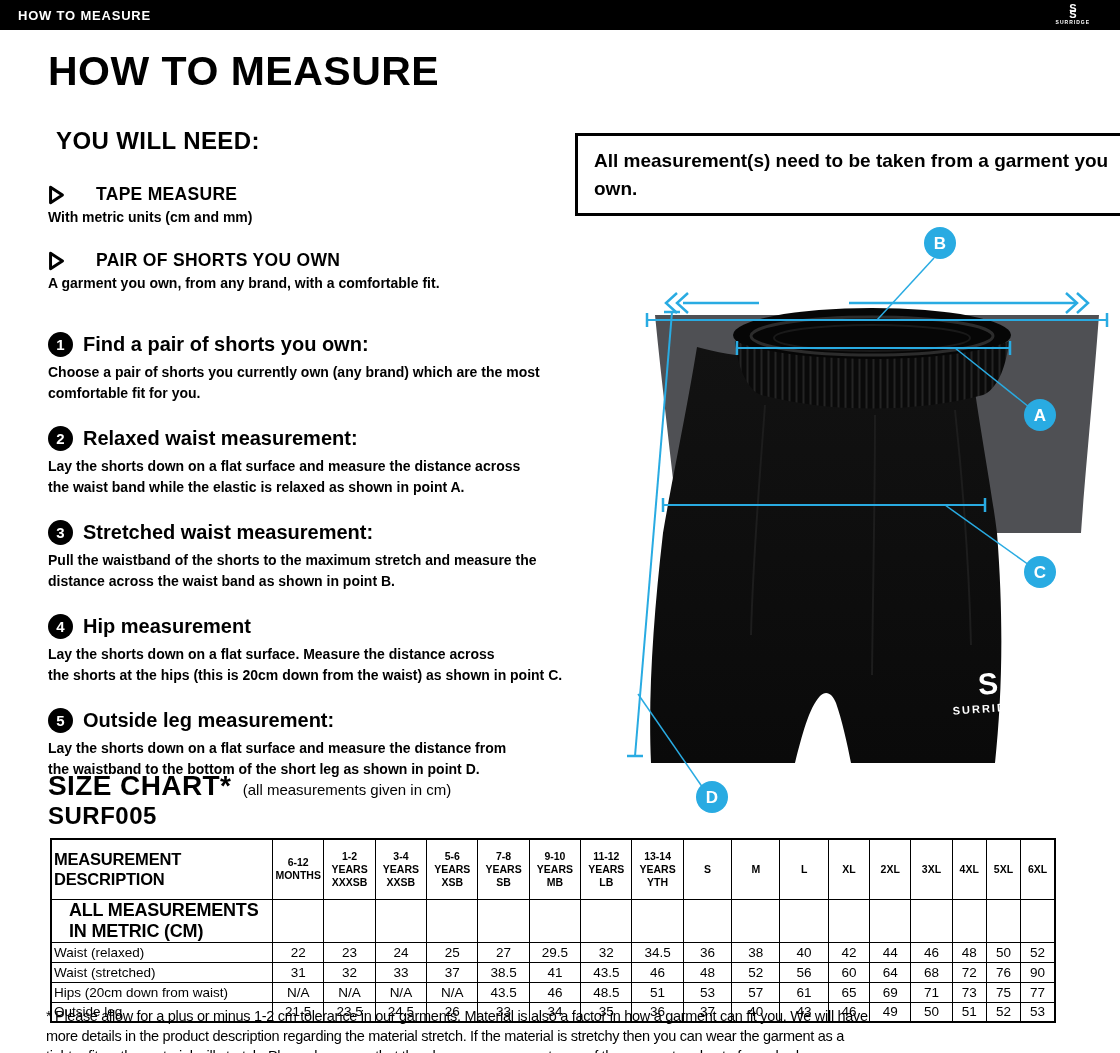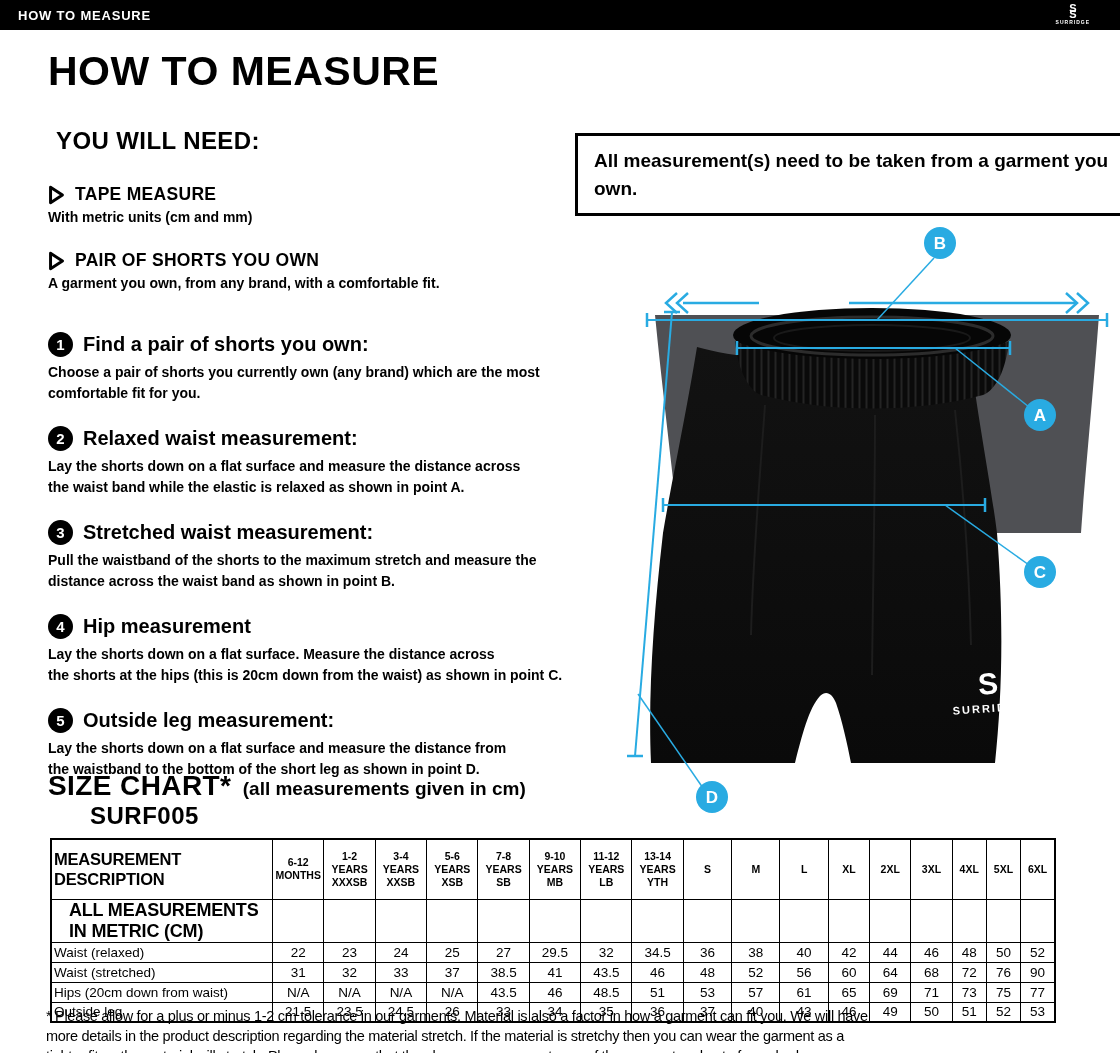--- a/index.html
+++ b/index.html
@@ -24,38 +24,38 @@
   .h1 { position:absolute; left:48px; top:48px; font-size:41px; font-weight:800; letter-spacing:.5px; }
   .h2-need { position:absolute; left:56px; top:127px; font-size:24px; font-weight:800; letter-spacing:.4px; }
   
   .note-box { position:absolute; left:575px; top:133px; width:556px; border:3px solid #000;
               padding:11px 16px; font-size:19px; font-weight:bold; line-height:1.45; }
   
   .need-list { position:absolute; left:48px; top:184px; width:540px; }
   .need-item { margin-bottom:25px; }
   .need-title-row { display:flex; align-items:center; gap:10px; }
   .tri { width:17px; height:20px; flex:0 0 auto; }
-  .need-title { font-size:17.5px; font-weight:800; letter-spacing:.3px; }
+  .need-title { font-size:17.5px; font-weight:800; letter-spacing:.3px;margin-left:21px; }
   .need-desc { font-size:14px; font-weight:bold; margin-top:4px; }
   
   .steps { position:absolute; left:48px; top:332px; width:600px; }
   .step { margin-bottom:22px; }
   .step-head { display:flex; align-items:center; gap:10px; }
   .step-num { width:25px; height:25px; border-radius:50%; background:#000; color:#fff;
               font-size:15px; font-weight:800; display:flex; align-items:center; justify-content:center; }
   .step-title { font-size:20px; font-weight:800; }
   .step-body { font-size:14px; font-weight:bold; line-height:1.5; margin-top:5px; white-space:pre-line; }
   
   .shorts-svg { position:absolute; left:625px; top:225px; width:488px; height:595px;
                 font-family:"Liberation Sans", sans-serif; }
   
   .sc-title { position:absolute; left:48px; top:770px; }
   .sc-title .big { font-size:28px; font-weight:800; letter-spacing:.4px; }
-  .sc-title .small { font-size:19px; font-weight:bold; margin-left:7px;text-align:center; }
-  .sc-code { position:absolute; left:48px; top:802px; font-size:24px; font-weight:800; letter-spacing:.5px;margin-left:42px; }
+  .sc-title .small { font-size:15px; font-weight:normal; margin-left:7px;text-align:center; }
+  .sc-code { position:absolute; left:48px; top:802px; font-size:24px; font-weight:800; letter-spacing:.5px; }
   table.size-table { position:absolute; left:50px; top:838px; width:1006px;
                      border-collapse:collapse; table-layout:fixed; border:2px solid #000; }
   .size-table th, .size-table td { border:1.5px solid #000; padding:0 2px; }
   .size-table thead th { height:60px; font-size:10.5px; font-weight:bold; text-align:center;
                          line-height:1.25; vertical-align:middle; }
   .size-table thead th.desc { font-size:16.5px; font-weight:800; text-align:left; 
                               letter-spacing:-.2px; }
   .size-table tr.section td { height:16px; }
   .size-table tr.section td.lbl { font-size:18px; font-weight:800; padding-left:17px; letter-spacing:-.2px; }
   .size-table tr.data td { height:20px; font-size:13.5px; text-align:center; }

